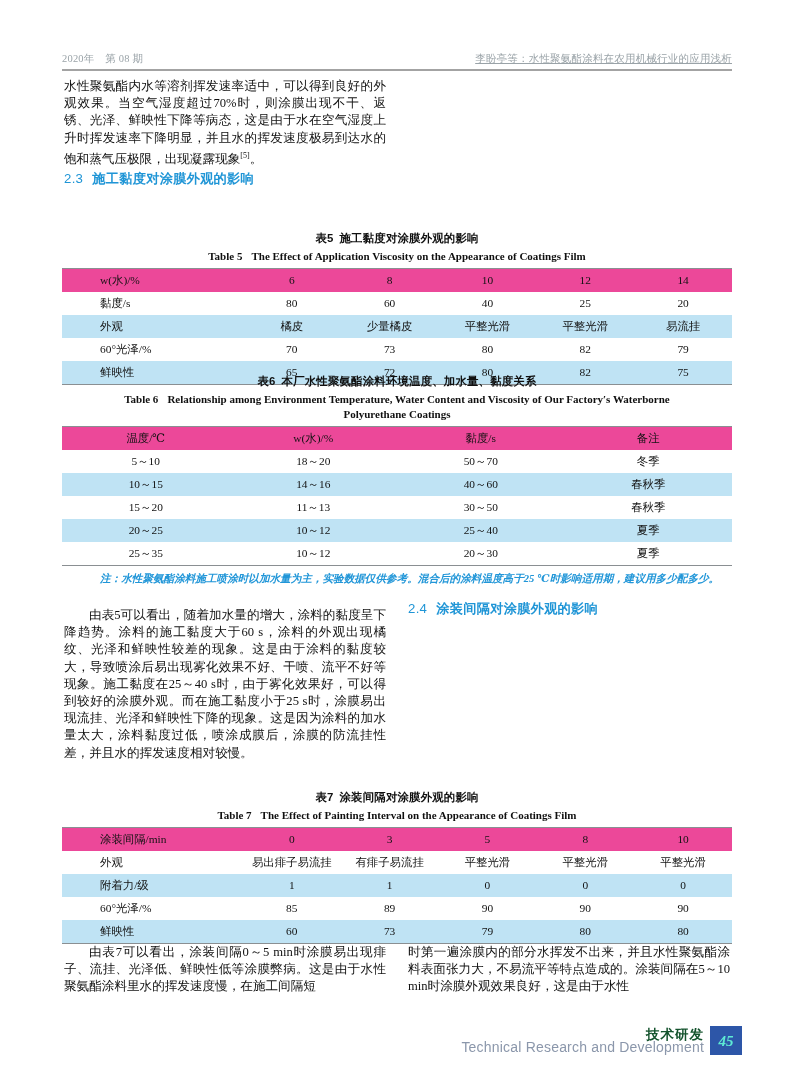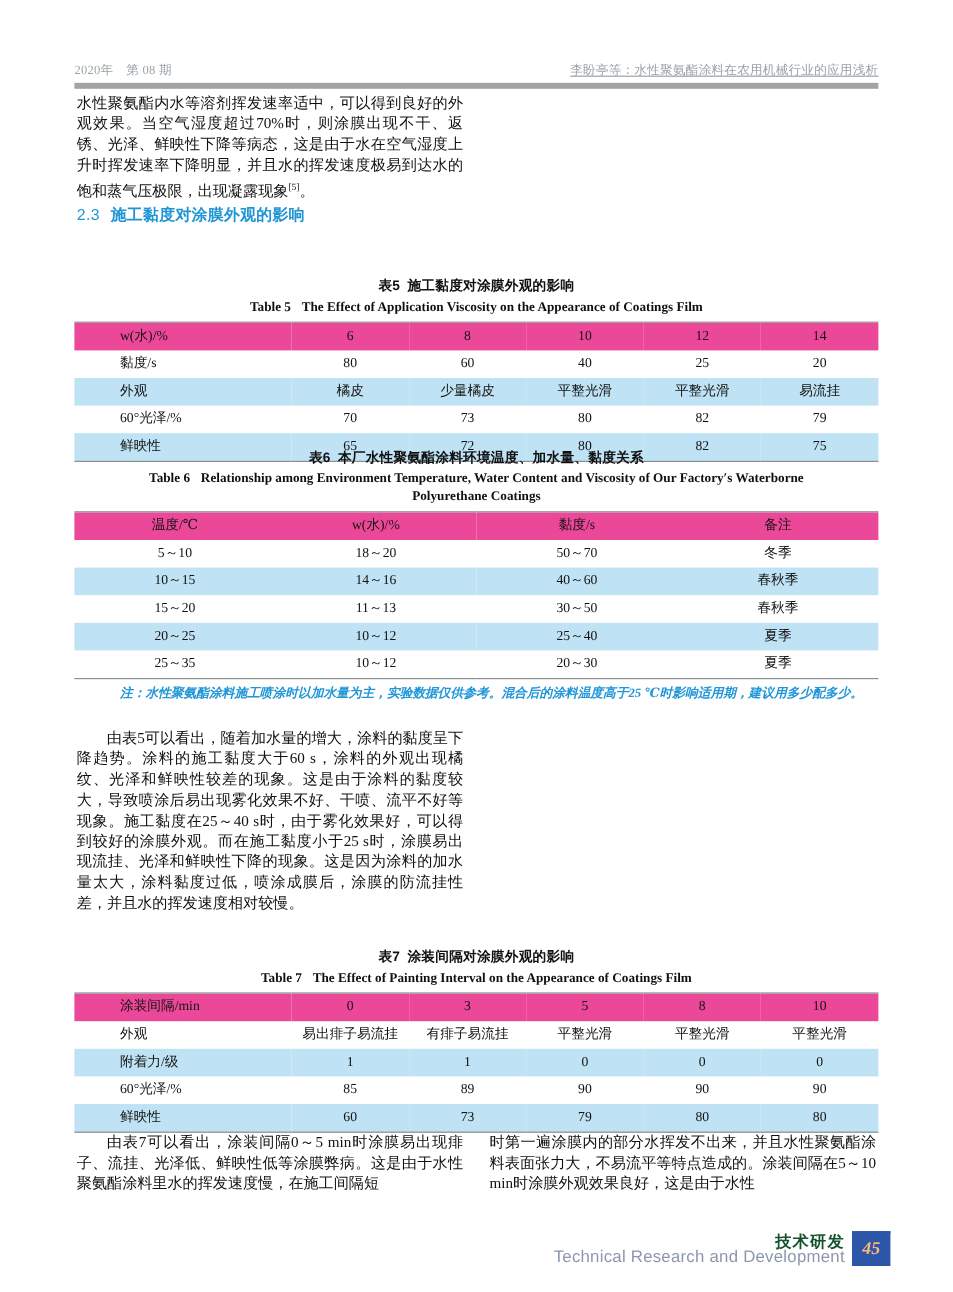--- a/index.html
+++ b/index.html
@@ -29,21 +29,21 @@
     left: 62px;
     top: 42px;
     width: 670px;
     height: 24px;
     display: flex;
     justify-content: space-between;
     align-items: flex-end;
     font-size: 10.5px;
     color: #9aa3a8;
     letter-spacing: 0.2px;
-    border-bottom: 5px solid #a3a3a3;
+    border-bottom: 2px solid #a3a3a3;
     padding-bottom: 3px;
   }
   .runhead .rh-left { white-space: nowrap; }
   .runhead .rh-right { white-space: nowrap; text-decoration: underline; }
 
   
   .col {
     position: absolute;
     width: 322px;
     font-size: 12.6px;
@@ -165,21 +165,21 @@
     font-size: 14px;
     color: #8b97ab;
     font-family: Liberation Sans, sans-serif;
     letter-spacing: 0.2px;
     line-height: 11px;
   }
   .footer .pagebox {
     width: 32px;
     height: 27px;
     background: #2d56a8;
-    color: #fdba74;
+    color: #5eead4;
     font-size: 15px;
     font-style: italic;
     font-weight: bold;
     font-family: "Liberation Serif", "DejaVu Serif", serif;
     display: flex;
     align-items: center;
     justify-content: center;
     border-top: 2px solid #2d56a8;
   }
 </style>
@@ -306,20 +306,21 @@
       </tbody>
     </table>
     <p class="tnote">注：水性聚氨酯涂料施工喷涂时以加水量为主，实验数据仅供参考。混合后的涂料温度高于25 ℃时影响适用期，建议用多少配多少。</p>
   </div>
 
   <div class="col col-left" style="top:607px;">
     <p class="para indent">由表5可以看出，随着加水量的增大，涂料的黏度呈下降趋势。涂料的施工黏度大于60 s，涂料的外观出现橘纹、光泽和鲜映性较差的现象。这是由于涂料的黏度较大，导致喷涂后易出现雾化效果不好、干喷、流平不好等现象。施工黏度在25～40 s时，由于雾化效果好，可以得到较好的涂膜外观。而在施工黏度小于25 s时，涂膜易出现流挂、光泽和鲜映性下降的现象。这是因为涂料的加水量太大，涂料黏度过低，喷涂成膜后，涂膜的防流挂性差，并且水的挥发速度相对较慢。</p>
   </div>
 
   <div class="col col-right" style="top:598px;">
+    <h3 class="section"><span class="num">2.4</span><span>涂装间隔对涂膜外观的影响</span></h3>
   </div>
 
   <div class="tblock" style="top:790px;">
     <p class="cap-cn"><span class="lbl">表7</span><span>涂装间隔对涂膜外观的影响</span></p>
     <p class="cap-en"><span class="lbl">Table 7</span><span>The Effect of Painting Interval on the Appearance of Coatings Film</span></p>
     <table class="data">
       <colgroup>
           <col style="width:27%">
           <col style="width:14.6%">
           <col style="width:14.6%">

